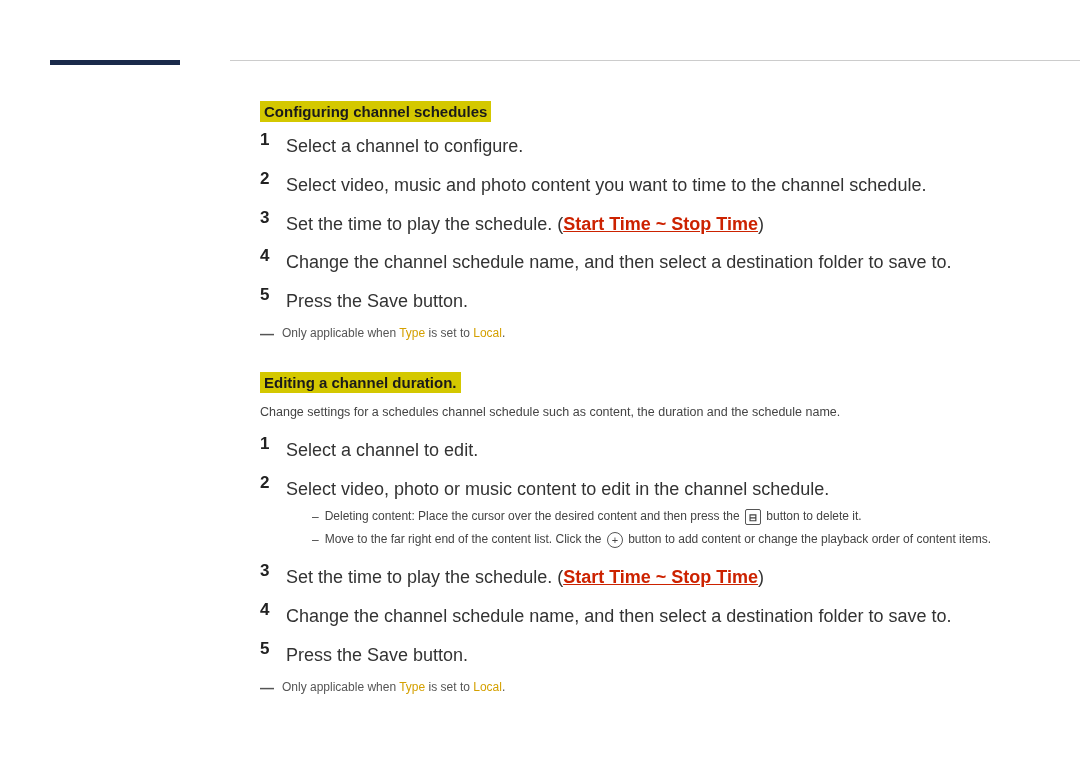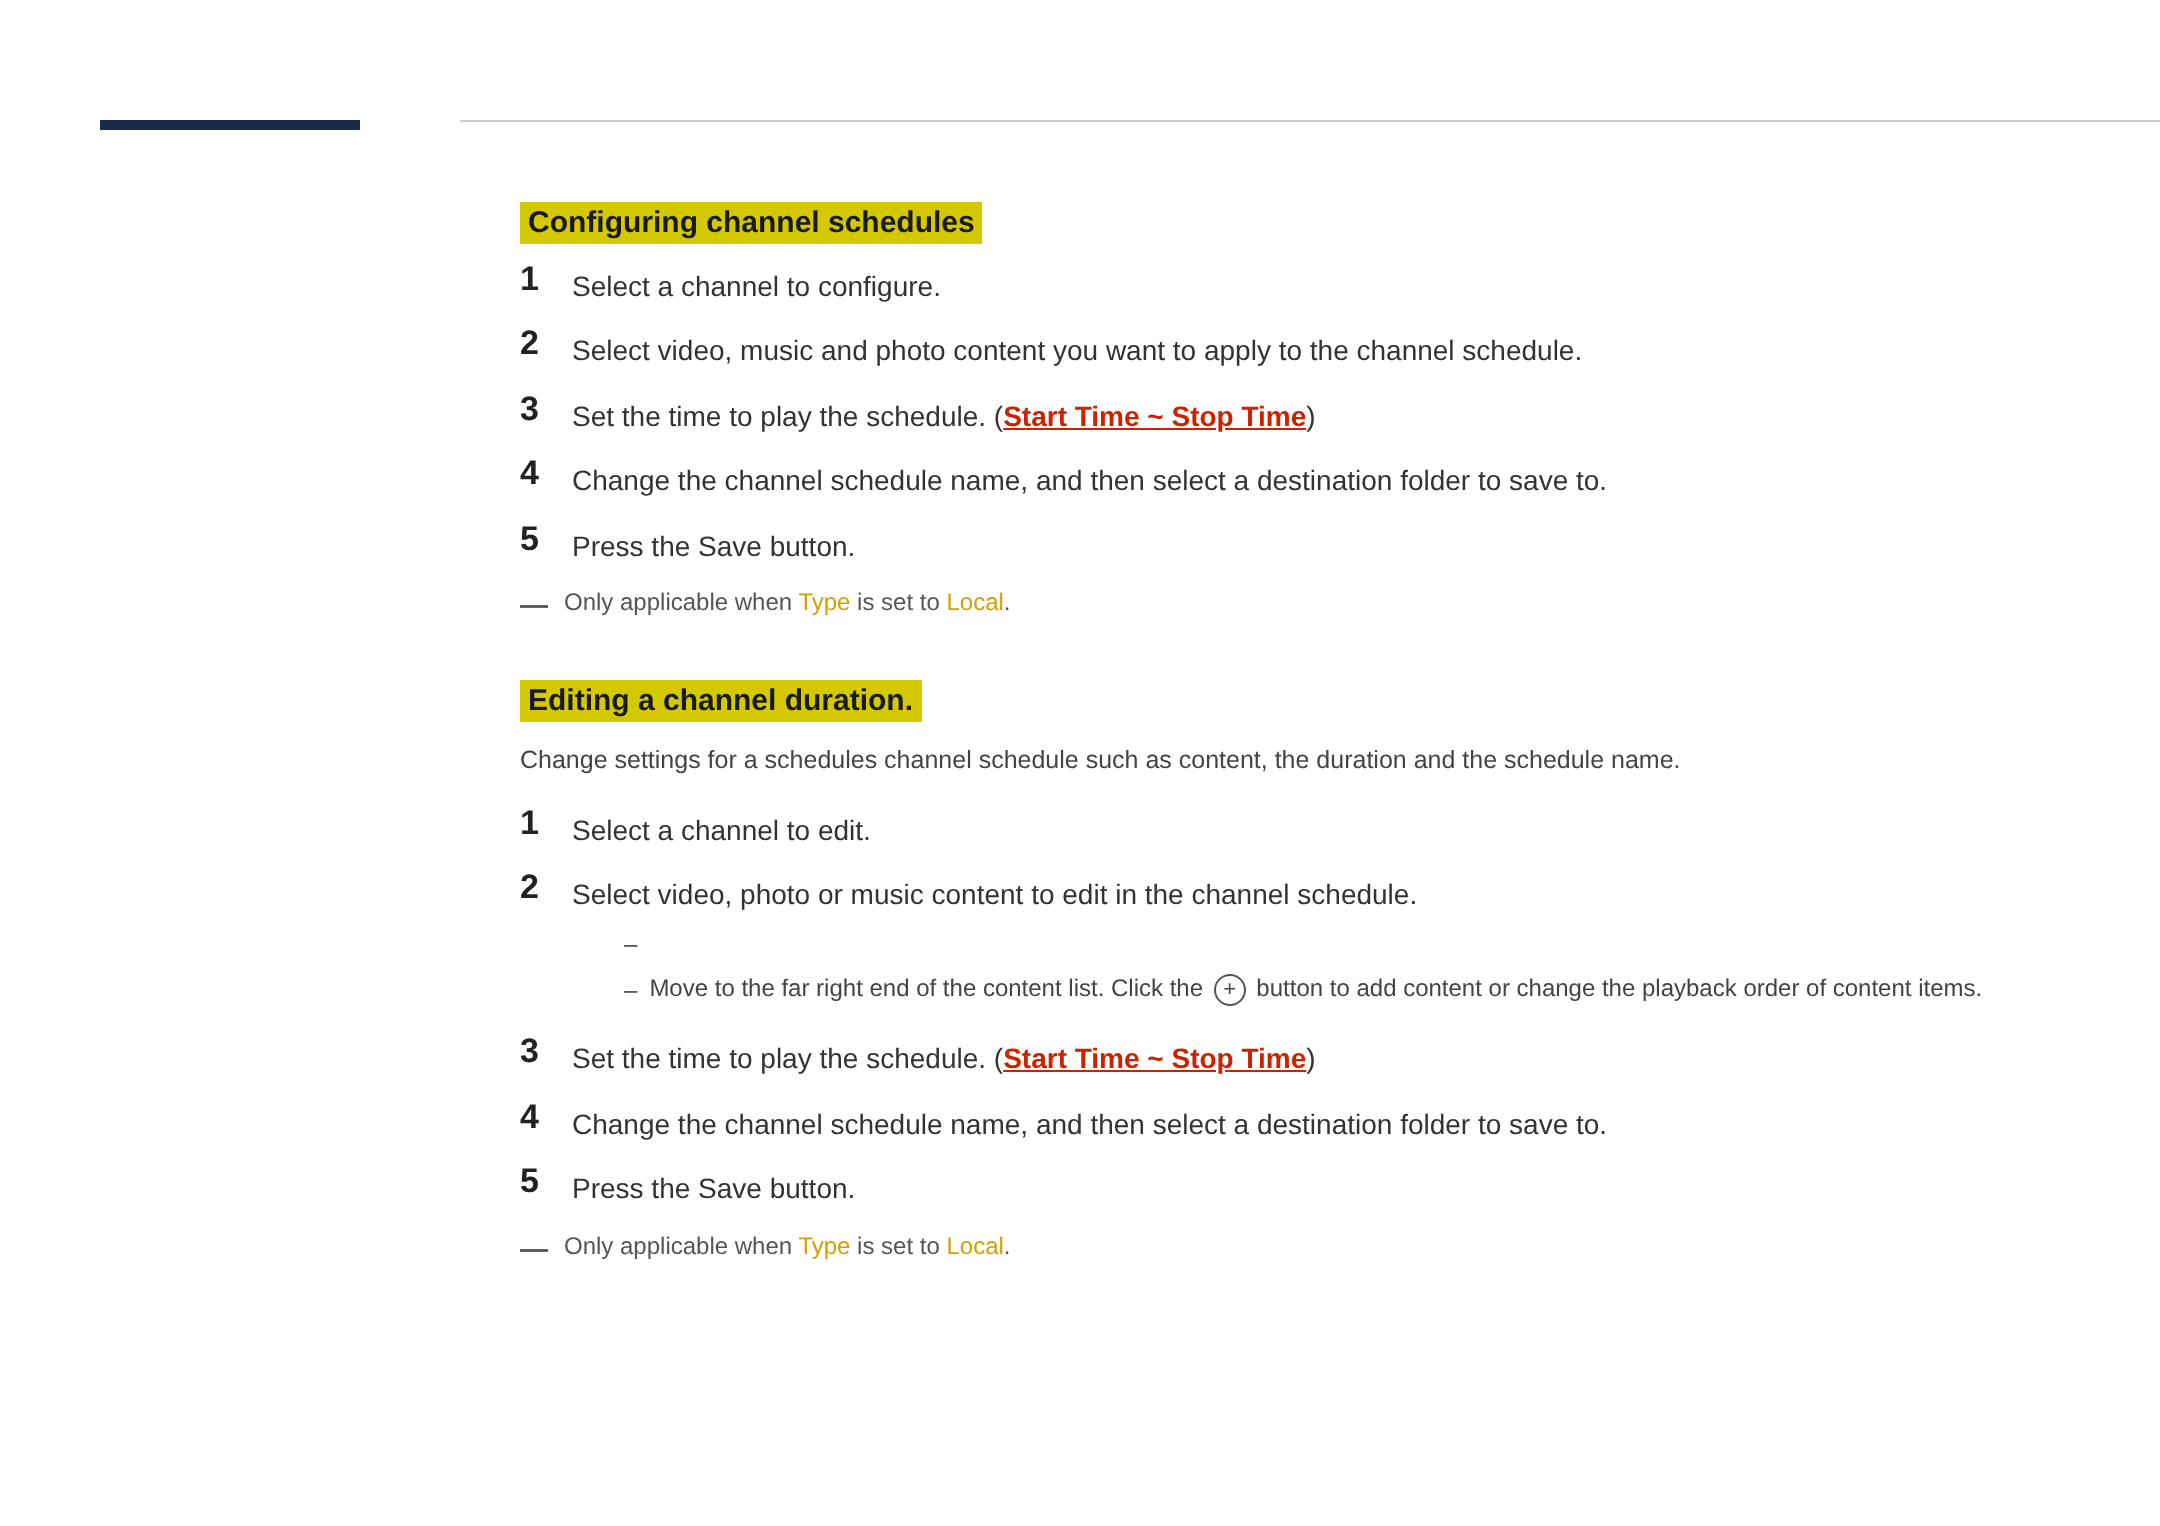--- a/index.html
+++ b/index.html
@@ -64,21 +64,21 @@
     }
     .step-number {
       font-size: 17px;
       font-weight: bold;
       color: #222;
       width: 26px;
       flex-shrink: 0;
       margin-top: -2px;
     }
     .step-text {
-      font-size: 14px;
+      font-size: 18px;
       color: #333;
       line-height: 1.6;
       flex: 1;
     }
     .highlight-yellow {
       color: #d4a000;
       font-weight: normal;
     }
     .highlight-red {
       color: #cc2200;
@@ -161,21 +161,21 @@
       <div class="section-title">Configuring channel schedules</div>
       <ol class="steps-list">
 
         <li class="step-item">
           <span class="step-number">1</span>
           <span class="step-text">Select a channel to configure.</span>
         </li>
 
         <li class="step-item">
           <span class="step-number">2</span>
-          <span class="step-text">Select video, music and photo content you want to apply to the channel schedule.</span>
+          <span class="step-text">Select video, music and photo content you want to time to the channel schedule.</span>
         </li>
 
         <li class="step-item">
           <span class="step-number">3</span>
           <span class="step-text">Set the time to play the schedule. (<span class="highlight-red">Start Time ~ Stop Time</span>)</span>
         </li>
 
         <li class="step-item">
           <span class="step-number">4</span>
           <span class="step-text">Change the channel schedule name, and then select a destination folder to save to.</span>
@@ -202,20 +202,21 @@
           <span class="step-text">Select a channel to edit.</span>
         </li>
 
         <li class="step-item">
           <span class="step-number">2</span>
           <div style="flex:1">
             <span class="step-text">Select video, photo or music content to edit in the channel schedule.</span>
             <div class="sub-bullets">
               <div class="sub-bullet">
                 <span class="sub-bullet-dash">–</span>
+                <span>Deleting content: Place the cursor over the desired content and then press the <span class="icon-inline">⊟</span> button to delete it.</span>
               </div>
               <div class="sub-bullet">
                 <span class="sub-bullet-dash">–</span>
                 <span>Move to the far right end of the content list. Click the <span class="icon-circle-plus">+</span> button to add content or change the playback order of content items.</span>
               </div>
             </div>
           </div>
         </li>
 
         <li class="step-item">

